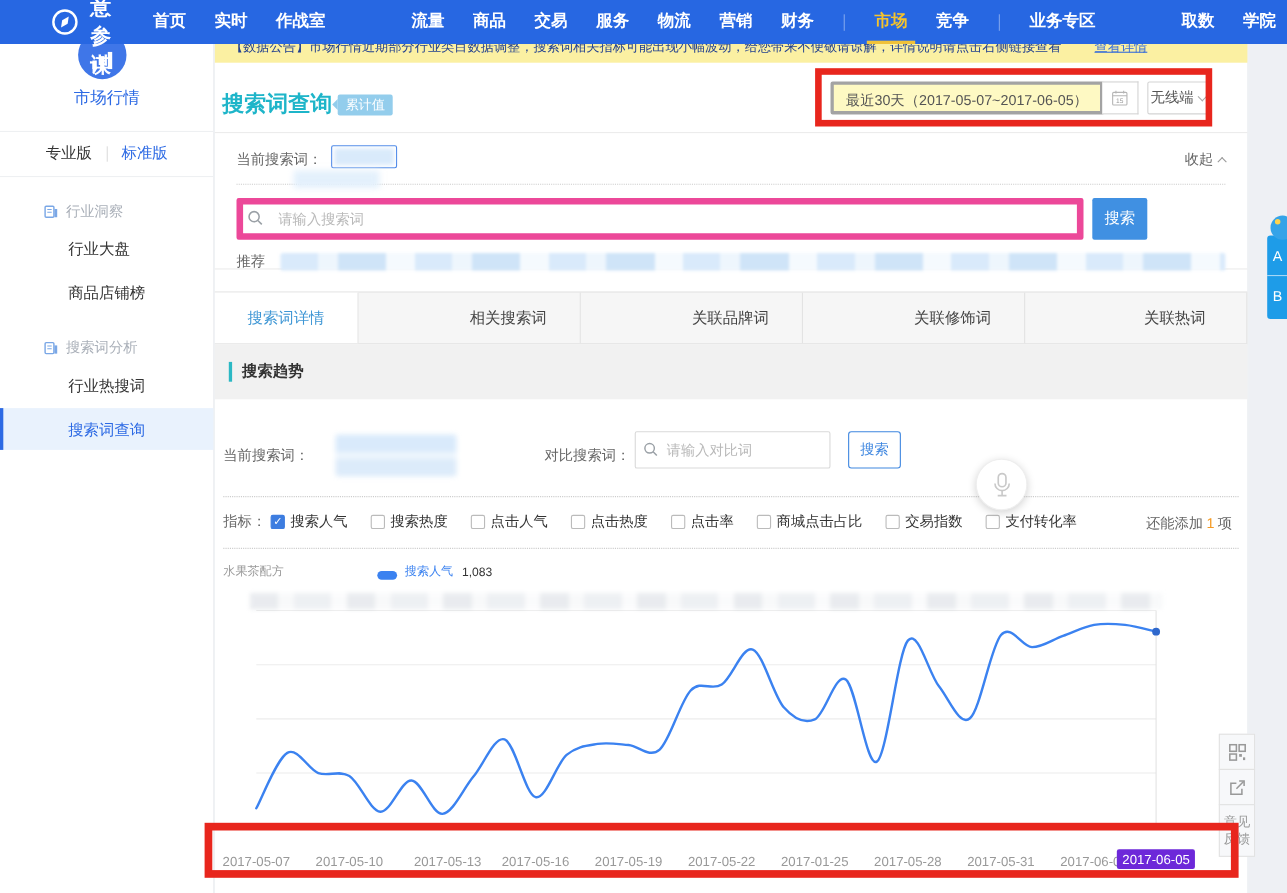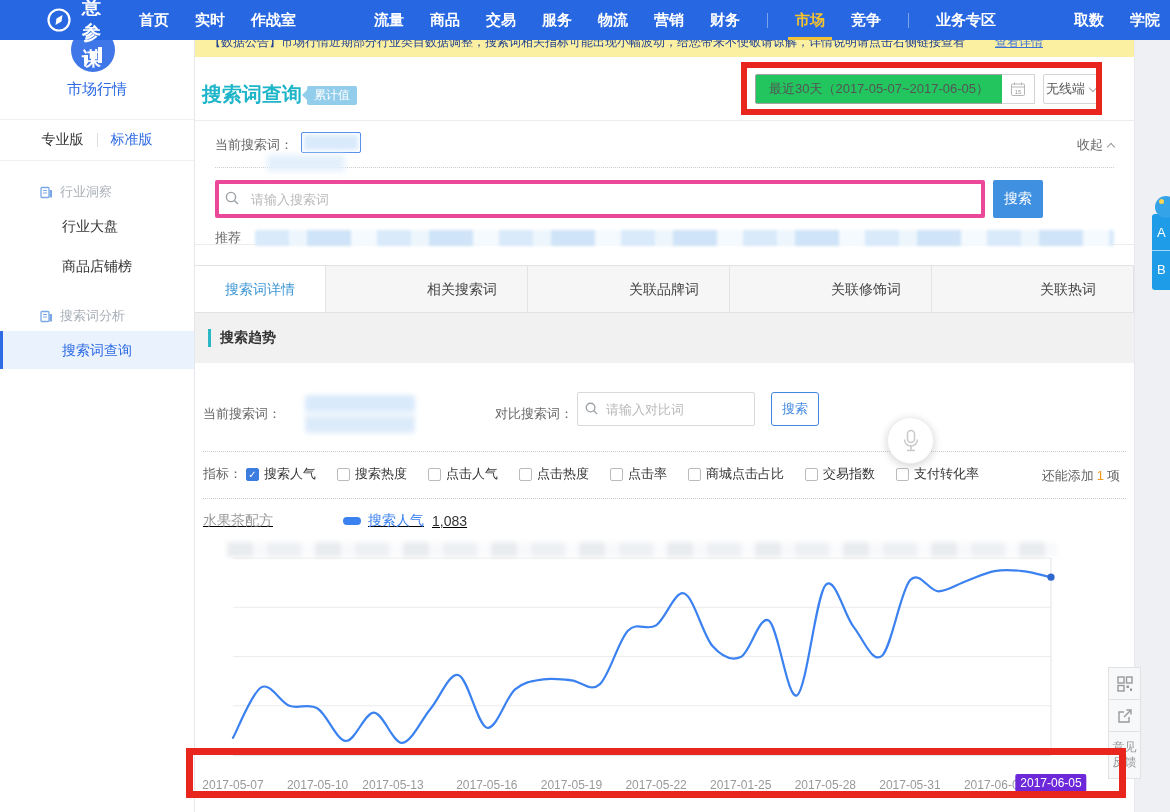--- a/index.html
+++ b/index.html
@@ -33,37 +33,37 @@
   .main{position:absolute;left:195px;top:40px;width:940px;height:772px;background:#fff;border-right:1px solid #e6e9ee;}
 
   .notice{height:17px;background:#fbf0a2;overflow:hidden;white-space:nowrap;}
   .notice-inner{display:flex;gap:30px;font-size:12px;color:#23418f;transform:translateY(-6px);padding-left:14px;filter:blur(0.6px);}
   .notice-link{color:#3a6fd8;text-decoration:underline;cursor:pointer;}
 
   .content-head{position:relative;height:63px;}
   .page-title{position:absolute;left:7px;top:24px;font-size:20px;font-weight:bold;color:#1eb5c9;}
   .badge{position:absolute;left:112px;top:29px;background:#93cdec;color:#fff;font-size:12px;height:19px;line-height:19px;padding:0 7px;border-radius:2px;}
   .badge::before{content:"";position:absolute;left:-10px;top:4px;border:5px solid transparent;border-right-color:#93cdec;}
-  .range-btn{position:absolute;left:560px;top:17px;width:248px;height:30px;background:#22c55e;border:1px solid #a3a3a3;border-radius:2px 0 0 2px;font-size:13px;color:#555;line-height:28px;text-align:center;cursor:pointer;}
+  .range-btn{position:absolute;left:560px;top:17px;width:248px;height:30px;background:#fef9c3;border:3px solid #a3a3a3;border-radius:2px 0 0 2px;font-size:13px;color:#555;line-height:28px;text-align:center;cursor:pointer;}
   .cal-btn{position:absolute;left:807px;top:17px;width:33px;height:30px;background:#fff;border:1px solid #d4d4d4;border-left:none;display:flex;align-items:center;justify-content:center;cursor:pointer;}
   .term-btn{position:absolute;left:848px;top:17px;width:56px;height:30px;background:#fff;border:1px solid #d4d4d4;border-radius:2px;font-size:13px;color:#555;line-height:28px;text-align:center;cursor:pointer;}
   .caret-down{display:inline-block;width:6px;height:6px;border-left:1px solid #aaa;border-top:1px solid #aaa;transform:rotate(-135deg);margin-left:5px;vertical-align:2px;}
   .caret-up{display:inline-block;width:6px;height:6px;border-left:1px solid #999;border-top:1px solid #999;transform:rotate(45deg);margin-left:5px;vertical-align:-1px;}
 
   
   .search-card{margin:0;border-top:1px solid #ececec;border-bottom:1px solid #ececec;height:125px;padding:12px 20px 0 20px;position:relative;}
   .sc-row1{display:flex;align-items:center;font-size:13px;color:#666;height:24px;}
   .cur-tag{position:relative;margin-left:8px;width:60px;height:21px;border:1px solid #4a86e8;border-radius:2px;background:#fff;overflow:visible;top:-3px;}
   .cur-tag .blob{position:absolute;left:2px;top:2px;width:54px;height:15px;background:#d9eafb;filter:blur(2px);}
   .cur-blob2{position:absolute;left:72px;top:34px;width:78px;height:16px;background:#e3f0fc;filter:blur(3px);}
   .collapse{margin-left:auto;color:#666;cursor:pointer;font-size:13px;}
   .sc-divider{border-top:1px dotted #ccc;margin:10px 0 12px 0;}
   .sc-row2{display:flex;align-items:center;}
   .input-wrap{position:relative;flex:0 0 770px;}
-  .input-wrap input{width:770px;height:38px;border:4px solid #ec4899;border-radius:2px;padding:0 10px 0 32px;font-size:13px;color:#333;outline:none;}
+  .input-wrap input{width:770px;height:38px;border:6px solid #ec4899;border-radius:2px;padding:0 10px 0 32px;font-size:13px;color:#333;outline:none;}
   .input-wrap input::placeholder{color:#b9b9b9;}
   .input-wrap .sicon{position:absolute;left:9px;top:10px;}
   .search-btn{margin-left:8px;width:50px;height:38px;background:#4090e2;color:#fff;border:none;border-radius:2px;font-size:14px;cursor:pointer;}
   .sc-row3{display:flex;align-items:center;margin-top:11px;font-size:13px;color:#666;}
   .rec-blob{flex:1;height:16px;margin-left:14px;border-radius:2px;background:repeating-linear-gradient(90deg,#d9eafb 0 34px,#eef6fd 34px 52px,#cfe4f8 52px 96px,#f5fafe 96px 122px);filter:blur(1.5px);cursor:pointer;}
 
   
   .tabs{margin-top:20px;display:flex;background:#f6f6f6;border-top:1px solid #e3e3e3;border-bottom:1px solid #e3e3e3;height:48px;justify-content:space-between;}
   .tab{width:131px;line-height:46px;text-align:center;font-size:14px;color:#444;border-right:1px solid #e3e3e3;cursor:pointer;}
   .tab.active{background:#fff;color:#3f97d5;}
@@ -82,21 +82,21 @@
   .cmp-btn{position:absolute;left:576px;top:-7px;width:48px;height:34px;background:#fff;border:1px solid #3f87e0;color:#3f87e0;border-radius:3px;font-size:13px;cursor:pointer;}
 
   .metrics-row{position:relative;margin:4px 8px 0 8px;border-top:1px dotted #ccc;border-bottom:1px dotted #ccc;padding:13px 0 15px 0;display:flex;align-items:center;font-size:13px;color:#333;}
   .metrics-label{color:#666;margin-right:4px;}
   .metric{display:flex;align-items:center;margin-right:21px;cursor:pointer;white-space:nowrap;}
   .cb{width:13px;height:13px;border:1px solid #bbb;border-radius:2px;background:#fff;margin-right:5px;display:flex;align-items:center;justify-content:center;font-size:10px;color:#fff;}
   .cb.checked{background:#3d7de0;border-color:#3d7de0;}
   .add-hint{position:absolute;right:6px;top:15px;color:#666;}
   .add-hint b{color:#f59a23;font-weight:normal;margin:0 3px;}
 
-  .legend-row{margin:13px 8px 0 8px;display:flex;align-items:center;font-size:14px;text-decoration:underline;}
+  .legend-row{margin:13px 8px 0 8px;display:flex;align-items:flex-end;font-size:11px;}
   .series-word{color:#999;width:140px;}
   .legend-pill{width:18px;height:8px;border-radius:4px;background:#3b82f0;margin-right:7px;}
   .legend-name{color:#3b82f0;margin-right:8px;}
   .legend-value{color:#333;}
 
   
   .chart-wrap{position:relative;margin:20px 0 0 22px;width:880px;}
   .watermark{position:absolute;left:10px;top:-8px;width:830px;height:15px;opacity:.5;background:repeating-linear-gradient(90deg,#d4d9e0 0 26px,#f2f4f6 26px 40px,#dde2e8 40px 74px,#f7f8fa 74px 88px);filter:blur(2px);}
   .xlabels{position:relative;height:30px;width:880px;}
   .xtick{position:absolute;top:9px;transform:translateX(-50%);font-size:12px;color:#999;white-space:nowrap;}
@@ -185,20 +185,21 @@
       <div class="side-item">商品店铺榜</div>
       <div class="group-header">
         <svg width="13" height="13" viewBox="0 0 13 13">
           <rect x="1" y="1.5" width="8" height="10" rx="1" fill="none" stroke="#7aa7e6" stroke-width="1.3"></rect>
           <line x1="3" y1="4.5" x2="7" y2="4.5" stroke="#7aa7e6"></line>
           <line x1="3" y1="7" x2="7" y2="7" stroke="#7aa7e6"></line>
           <rect x="9.5" y="4" width="2.5" height="7.5" fill="#7aa7e6"></rect>
         </svg>
         <span>搜索词分析</span>
       </div>
+      <div class="side-item">行业热搜词</div>
       <div class="side-item active">搜索词查询</div>
     </div>
 </aside>
 
 <main class="main">
 
   <div class="notice">
     <div class="notice-inner">
       <span>【数据公告】市场行情近期部分行业类目数据调整，搜索词相关指标可能出现小幅波动，给您带来不便敬请谅解，详情说明请点击右侧链接查看</span>
       <span class="notice-link">查看详情</span>
@@ -331,21 +332,21 @@
           <line x1="16" y1="57.25" x2="834" y2="57.25" stroke="#ececec" stroke-width="1"></line>
           <line x1="16" y1="8" x2="834" y2="8" stroke="#ececec" stroke-width="1"></line>
           <line x1="834" y1="8" x2="834" y2="205" stroke="#e3e3e3" stroke-width="1"></line>
           <line x1="16" y1="205" x2="834" y2="205" stroke="#cfcfcf" stroke-width="1"></line>
           <path d="M16.0,187.8 C20.7,179.4 34.8,142.7 44.2,137.4 C53.6,132.0 63.0,152.2 72.4,155.8 C81.8,159.3 91.2,152.7 100.6,158.5 C110.0,164.4 119.4,190.2 128.8,190.9 C138.2,191.6 147.6,162.3 157.0,162.6 C166.4,163.0 175.8,193.5 185.2,192.9 C194.6,192.2 204.0,170.3 213.4,159.0 C222.9,147.8 232.3,122.1 241.7,125.2 C251.1,128.3 260.5,175.4 269.9,177.7 C279.3,180.1 288.7,147.4 298.1,139.3 C307.5,131.3 316.9,130.8 326.3,129.3 C335.7,127.8 345.1,129.5 354.5,130.3 C363.9,131.2 373.3,142.7 382.7,134.4 C392.1,126.1 401.5,90.6 410.9,80.7 C420.3,70.9 429.7,81.5 439.1,75.3 C448.5,69.1 457.9,40.0 467.3,43.5 C476.7,46.9 486.1,85.4 495.5,96.0 C504.9,106.6 514.3,111.2 523.7,107.0 C533.1,102.8 542.5,64.3 551.9,70.7 C561.3,77.1 570.7,151.3 580.1,145.4 C589.5,139.5 598.9,46.8 608.3,35.4 C617.7,24.0 627.1,65.2 636.6,76.9 C646.0,88.7 655.4,113.8 664.8,106.0 C674.2,98.2 683.6,41.1 693.0,30.3 C702.4,19.5 711.8,41.2 721.2,41.3 C730.6,41.4 740.0,34.3 749.4,31.0 C758.8,27.6 768.2,22.8 777.6,21.1 C787.0,19.5 796.4,20.1 805.8,21.1 C815.2,22.1 829.3,26.2 834.0,27.2" fill="none" stroke="#3b82f0" stroke-width="2.2" stroke-linecap="round"></path>
           <circle cx="834" cy="27.20750000000001" r="3.6" fill="#2f68cc"></circle>
         </svg></div>
     <div class="xlabels" id="xlabels">
         <span class="xtick" style="left: 16px;">2017-05-07</span>
         <span class="xtick" style="left: 100.621px;">2017-05-10</span>
-        <span class="xtick" style="left: 176px;">2017-05-13</span>
+        <span class="xtick" style="left: 190px;">2017-05-13</span>
         <span class="xtick" style="left: 269.862px;">2017-05-16</span>
         <span class="xtick" style="left: 354.483px;">2017-05-19</span>
         <span class="xtick" style="left: 439.103px;">2017-05-22</span>
         <span class="xtick" style="left: 523.724px;">2017-01-25</span>
         <span class="xtick" style="left: 608.345px;">2017-05-28</span>
         <span class="xtick" style="left: 692.966px;">2017-05-31</span>
         <span class="xtick" style="left: 777.586px;">2017-06-03</span>
         <span class="xcurrent" style="left: 834px; background: #6d28d9;">2017-06-05</span>
       </div>
   </div>

